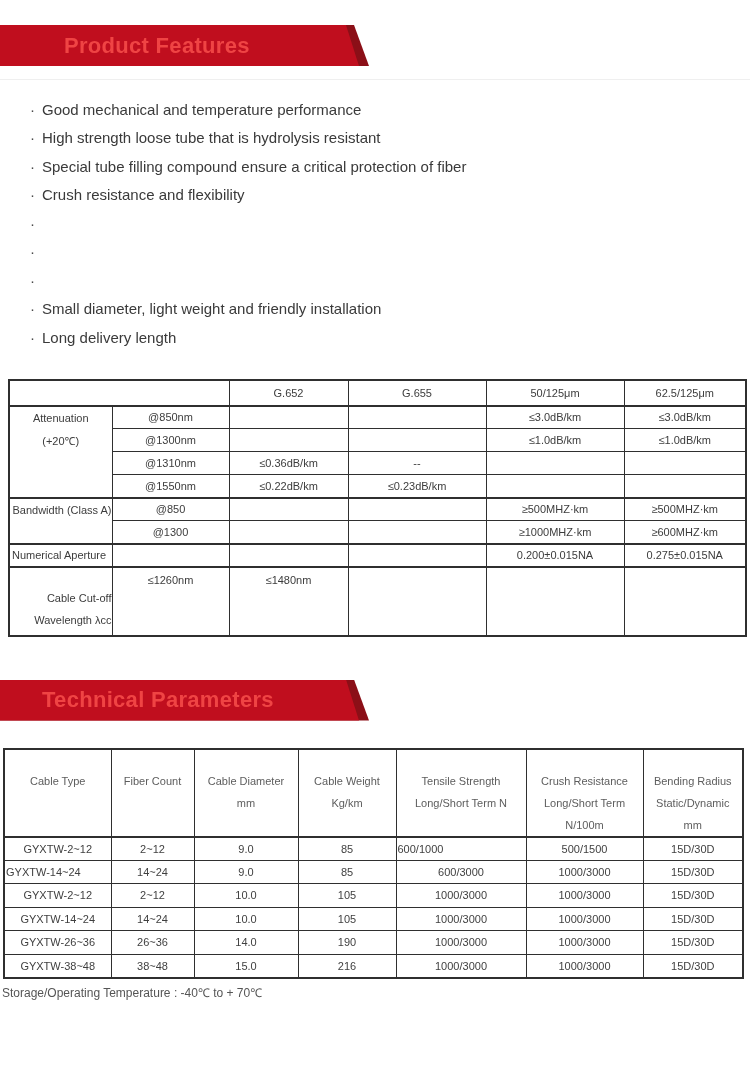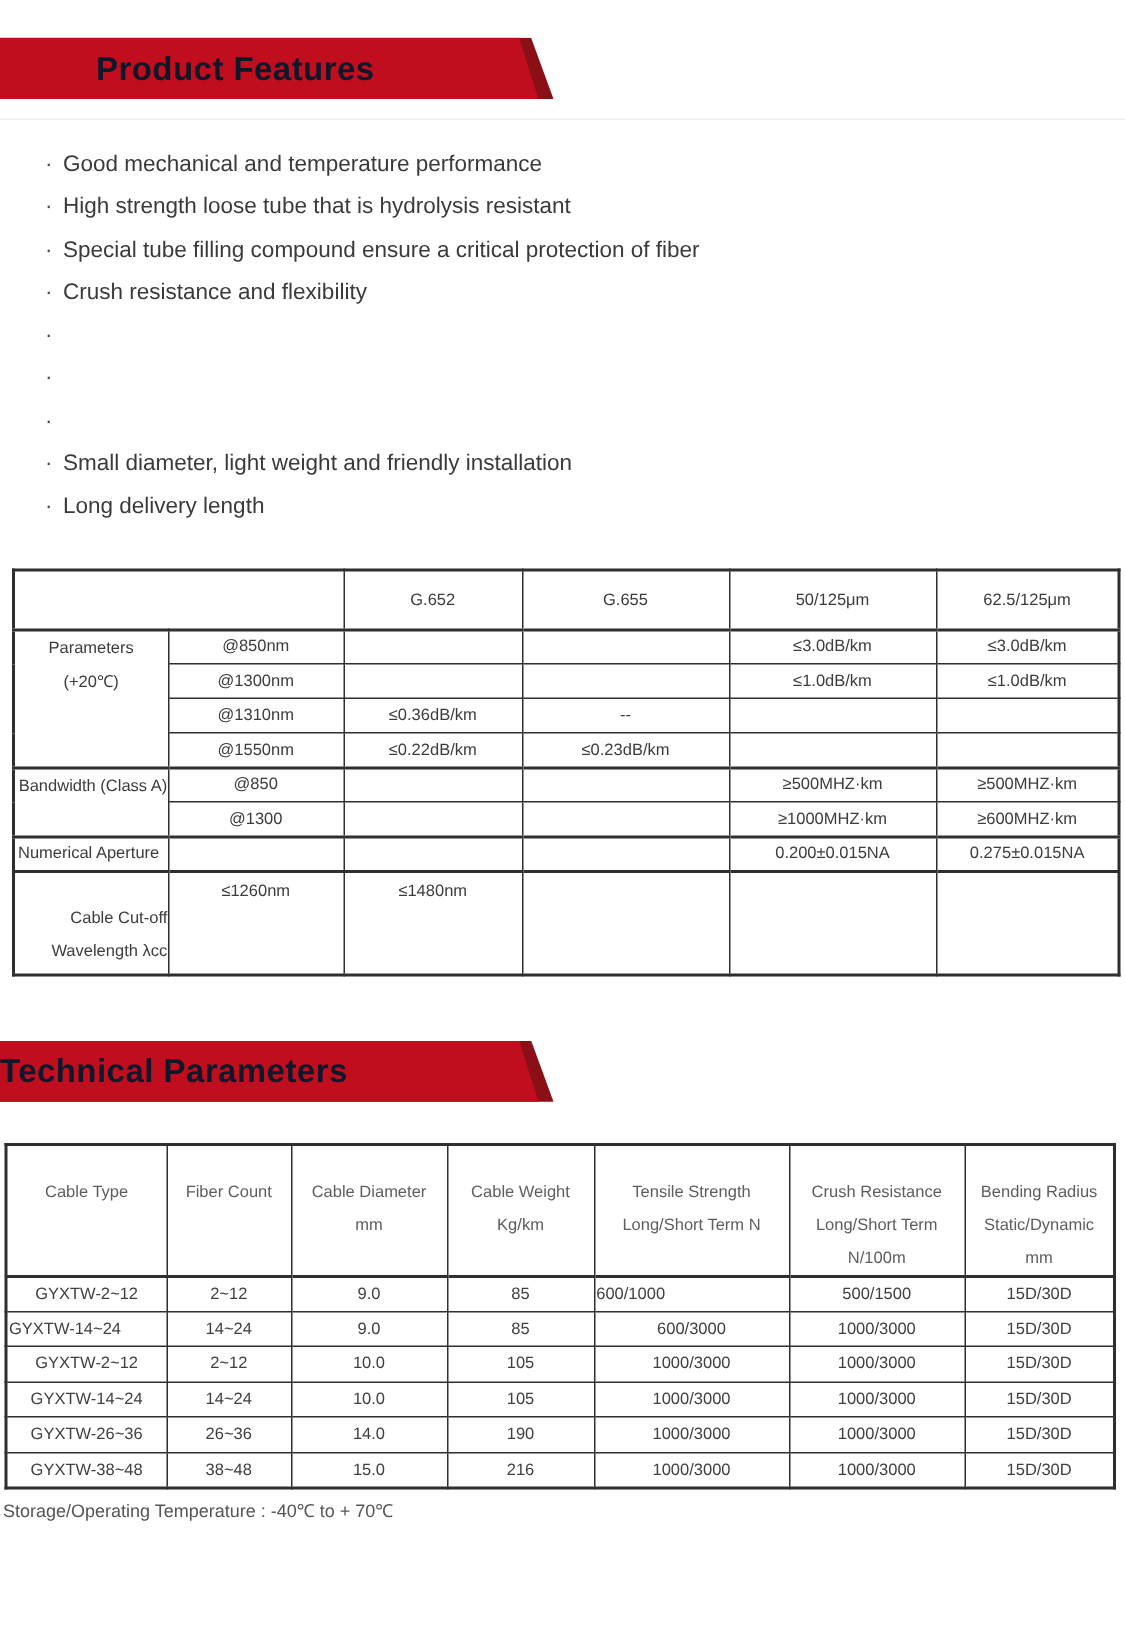--- a/index.html
+++ b/index.html
@@ -17,46 +17,46 @@
     position:absolute; inset:0; background:#8B0F17;
     clip-path:polygon(0 0, 354px 0, 369px 100%, 0 100%);
   }
   .banner .main {
     position:absolute; inset:0; background:#C00E1E;
     clip-path:polygon(0 0, 346px 0, 359px 100%, 0 100%);
   }
   .banner .title {
     position:absolute; inset:0; z-index:2;
     display:flex; align-items:center;
-    color:#0f172a; font-size:22px; font-weight:bold; letter-spacing:0.3px;
+    color:#ef4444; font-size:22px; font-weight:bold; letter-spacing:0.3px;
   }
   .banner--features  { margin-top:25px; }
   .banner--features .title  { padding-left:64px; }
   .banner--optical   { margin-top:35px; }
   .banner--optical .title   { padding-left:36px; }
   .banner--technical { margin-top:43px; }
-  .banner--technical .title { }
+  .banner--technical .title { padding-left:42px; }
 
   .rule { width:750px; height:1px; background:#efefef; margin-top:13px; }
 
   
   .features { list-style:none; margin:15px 0 0 30px; }
   .features li { height:28.5px; display:flex; align-items:center; font-size:15px; color:#3a3a3a; }
   .features .dot { margin-right:7px; color:#4a4a4a; }
 
   
   table { border-collapse:collapse; table-layout:fixed; }
   th, td { border:1px solid #2f2f2f; text-align:center; vertical-align:middle; font-weight:normal; padding:0; overflow:hidden; }
 
   .oc-table { width:737px; margin:27px 0 0 8px; font-size:11px; color:#3c3c3c; border:2px solid #2f2f2f; }
   .oc-table col.c1 { width:103px; } .oc-table col.c2 { width:117px; }
   .oc-table col.c3 { width:119px; } .oc-table col.c4 { width:138px; }
   .oc-table col.c5 { width:138px; } .oc-table col.c6 { width:122px; }
   .oc-table tr { height:23px; }
-  .oc-table tr.hdr { height:40px; }
+  .oc-table tr.hdr { height:26px; }
   .oc-table tr.hdr th { border-bottom-width:2px; }
   .oc-table tr.thick td { border-top-width:2px; }
   .oc-table tr.tall { height:69px; }
   .oc-table td.att-label { vertical-align:top; line-height:23px; }
   .oc-table td.bw-label  { vertical-align:top; text-align:right; padding-left:2px; line-height:22px; }
   .oc-table td.na-label  { text-align:left; padding-left:2px; }
   .oc-table td.co-label  { vertical-align:bottom; text-align:right; padding:0 0 4px 2px; line-height:22px; }
   .oc-table td.co-val    { vertical-align:top; padding-top:2px; line-height:20px; }
 
   
@@ -136,21 +136,21 @@
     <tbody>
       <tr class="hdr">
         <th colspan="2"></th>
         <th>G.652</th>
         <th>G.655</th>
         <th>50/125μm</th>
         <th>62.5/125μm</th>
       </tr>
       <tr class="thick">
         <td class="att-label" rowspan="4">
-          <div>Parameters</div>
+          <div>Attenuation</div>
           <div>(+20℃)</div>
         </td>
         <td>@850nm</td>
         <td></td>
         <td></td>
         <td>≤3.0dB/km</td>
         <td>≤3.0dB/km</td>
       </tr>
       <tr>
         <td>@1300nm</td>

